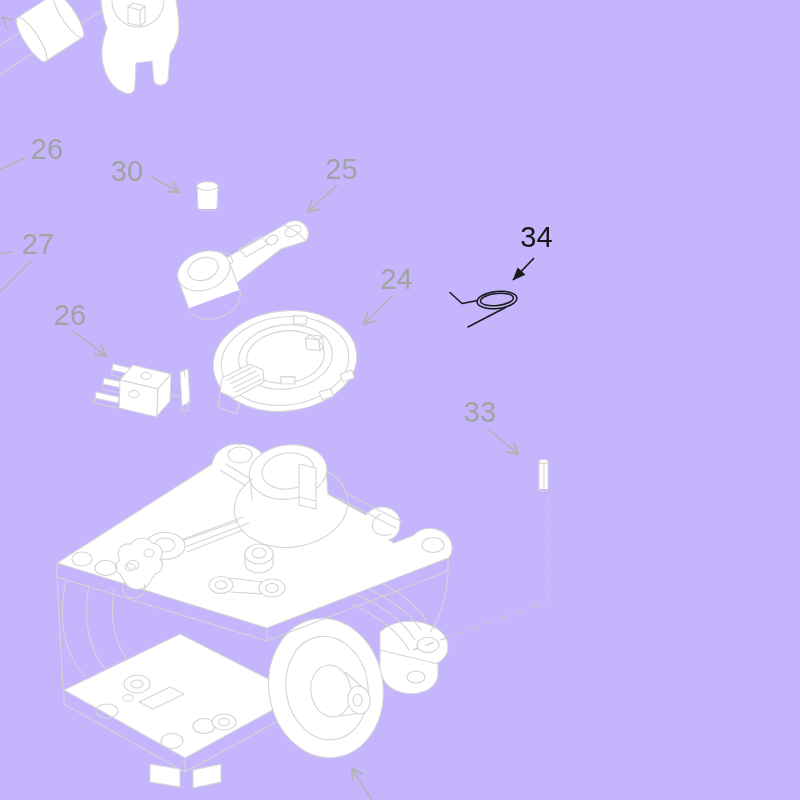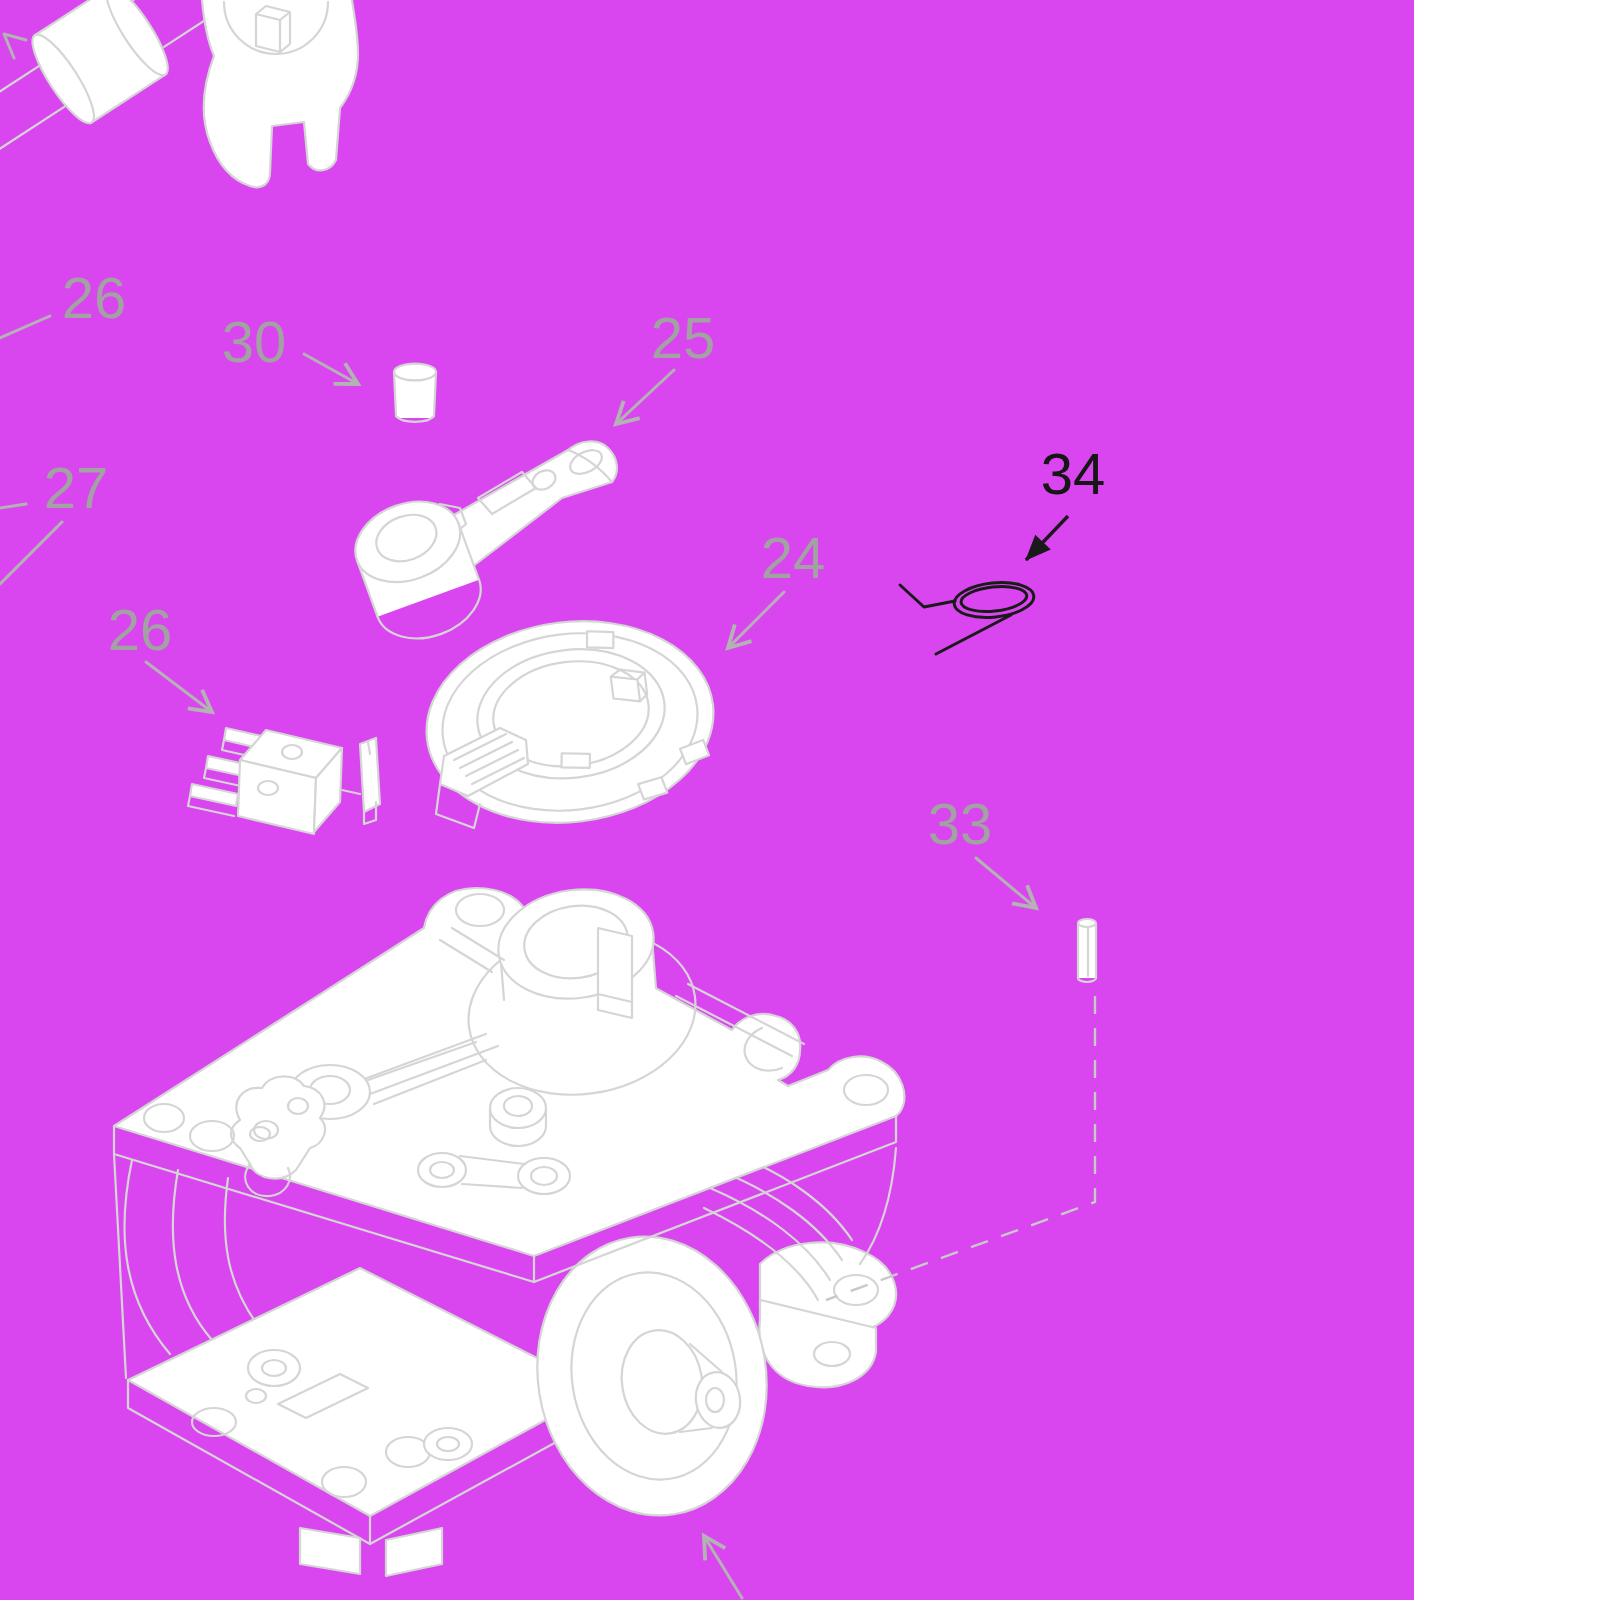--- a/index.html
+++ b/index.html
@@ -1,16 +1,16 @@
 <!DOCTYPE html>
 <html><head>
 <meta charset="utf-8">
 <style>
   html,body{margin:0;padding:0;background:#ffffff;}
-  #stage{position:relative;width:707px;height:800px;background:#d946ef;overflow:hidden;
+  #stage{position:relative;width:800px;height:800px;background:#c4b5fd;overflow:hidden;
          font-family:"Liberation Sans", sans-serif;}
   svg{display:block;}
   text.part-label{font-family:"Liberation Sans", sans-serif;font-size:29px;}
   text.gray{fill:#a2a2a2;}
   text.black{fill:#161616;}
 </style>
 </head>
 <body>
 
 <div id="stage">

